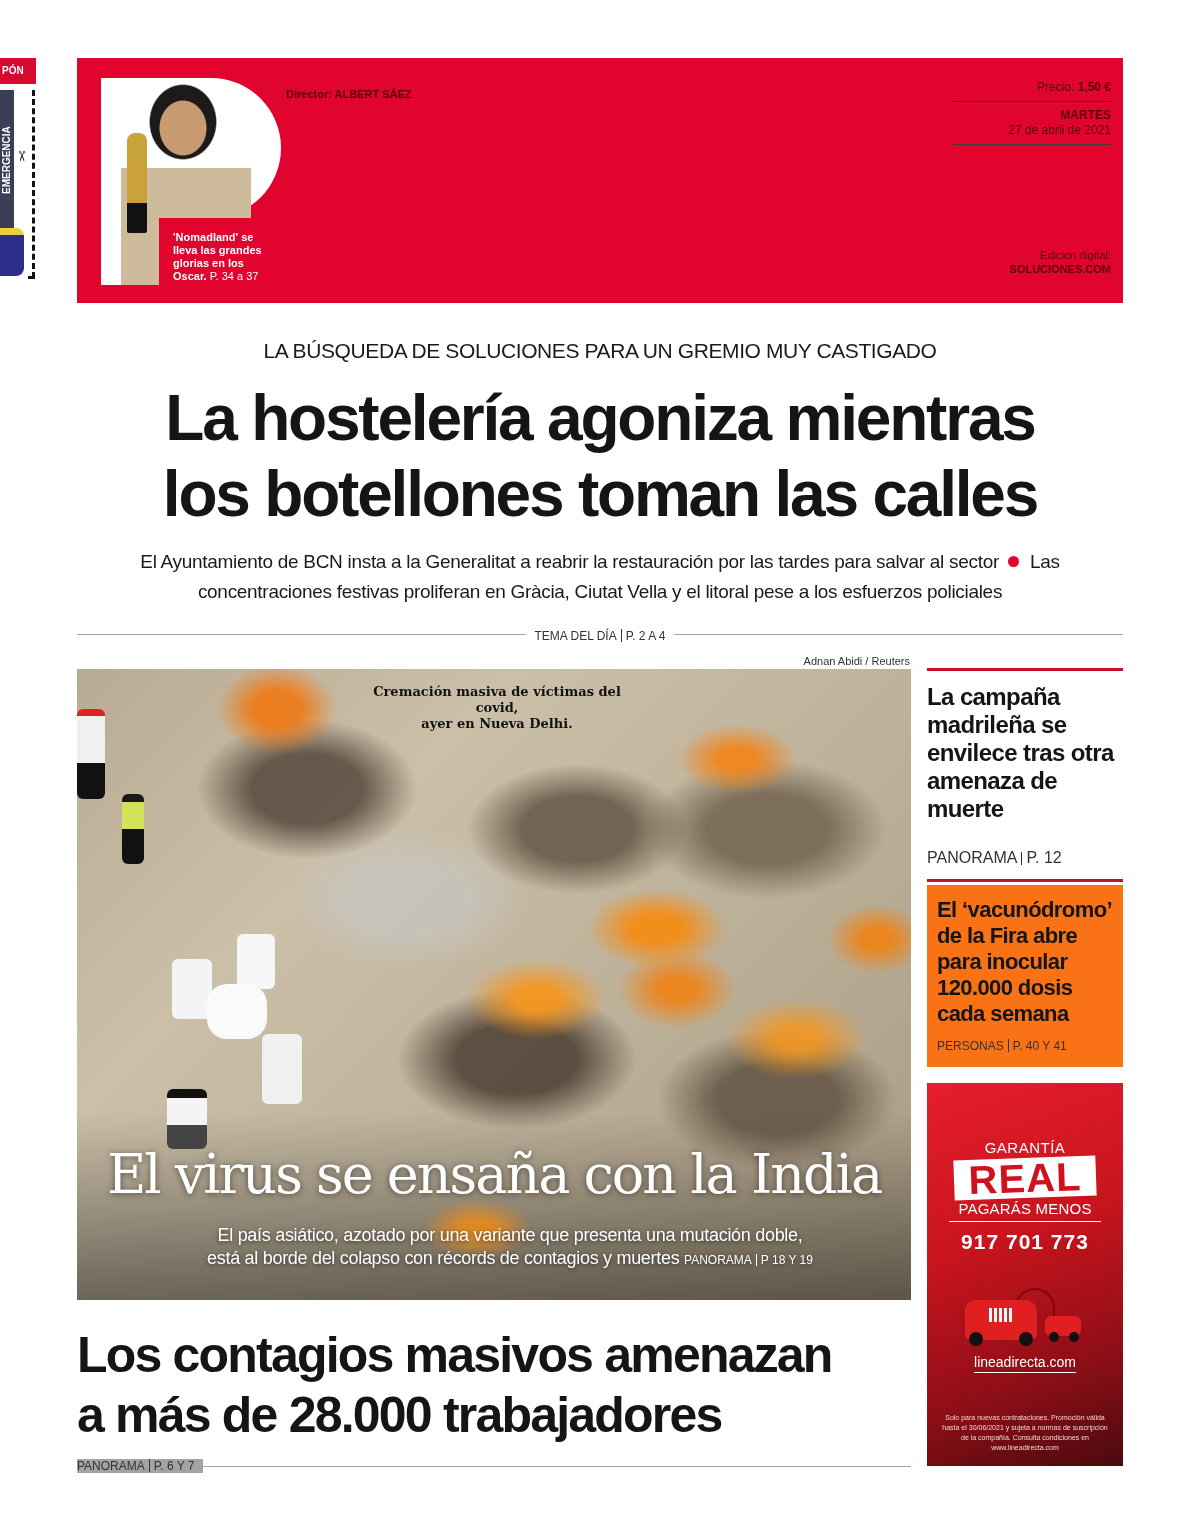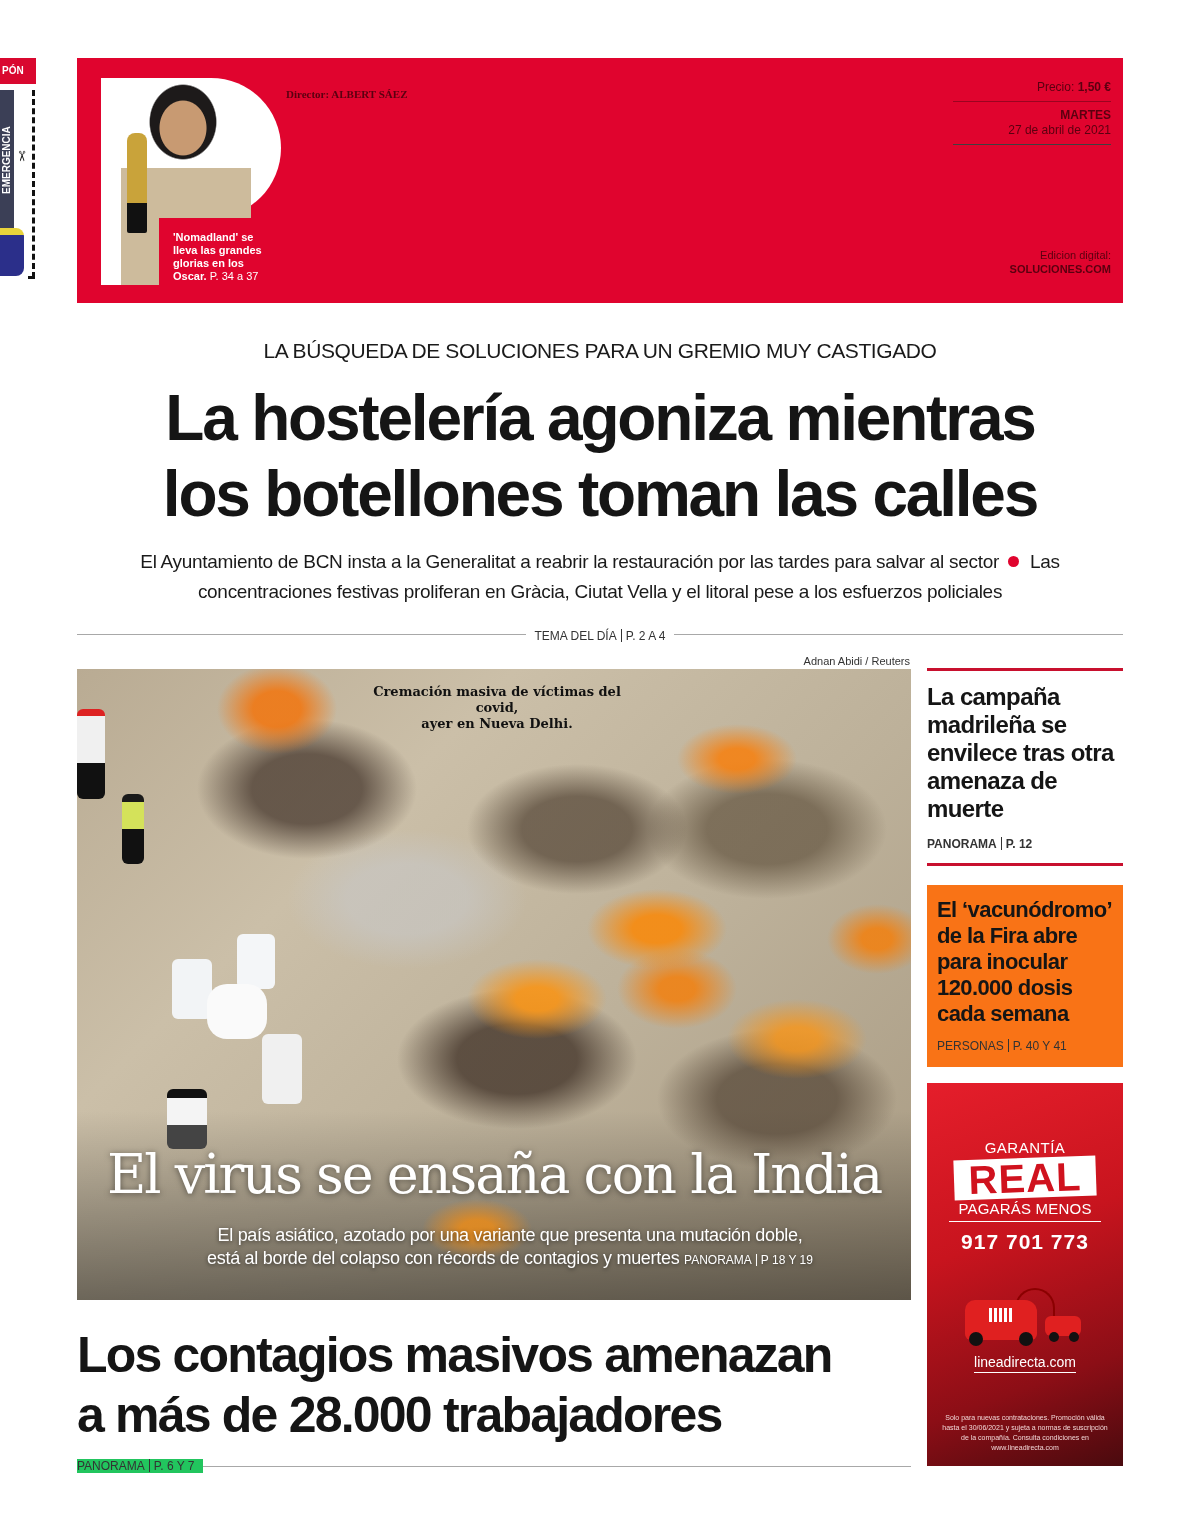--- a/index.html
+++ b/index.html
@@ -29,21 +29,21 @@
     background: radial-gradient(ellipse 24px 28px at 62px 50px, #c89a72 0 96%, transparent 100%),
                 radial-gradient(ellipse 34px 38px at 62px 44px, #1d1a1a 0 96%, transparent 100%),
                 linear-gradient(180deg, transparent 0 90px, #cdbb9c 90px 100%);
     border-radius: 40px 40px 0 0; }
   .oscar { position: absolute; left: 26px; top: 55px; width: 20px; height: 100px;
     background: linear-gradient(180deg, #c9a33a 0 70%, #111 70% 100%); border-radius: 8px 8px 2px 2px; }
   .p-caption { position: absolute; left: 72px; top: 153px; width: 100px; color: #fff; font-size: 11px;
     line-height: 13px; font-weight: bold; }
   .p-caption .pages { font-weight: normal; }
 
-  .director { position: absolute; left: 209px; top: 30px; font-size: 11px; color: #5a0010; font-weight: bold; font-family: Liberation Serif, serif; }
+  .director { position: absolute; left: 209px; top: 30px; font-size: 11px; color: #5a0010; font-weight: bold; }
   .director .lbl { font-weight: bold; }
   .logo { position: absolute; left: 205px; top: 118px; font-size: 106px; line-height: 110px; color: #fff;
     font-family: "DejaVu Sans", sans-serif; letter-spacing: -3px; font-weight: normal; }
 
   .side-info { position: absolute; right: 12px; top: 22px; width: 158px; text-align: right; color: #5a0010; font-size: 12px; }
   .price { padding-bottom: 7px; border-bottom: 1px solid #9b0420; }
   .price b { font-weight: bold; }
   .date { padding: 6px 0 6px; border-bottom: 1px solid #404040; line-height: 15px; }
   .date .day { font-weight: bold; display: block; }
   .digital { position: absolute; right: 12px; top: 190px; text-align: right; color: #5a0010; font-size: 11px; line-height: 14px; }
@@ -89,29 +89,29 @@
   .photo-title { position: absolute; left: 0; width: 834px; top: 476px; text-align: center; font-family: "DejaVu Serif", serif;
     font-size: 54px; line-height: 60px; color: #fff; letter-spacing: -2px; text-shadow: 0 1px 6px rgba(0,0,0,.5); }
   .photo-deck { position: absolute; left: 16px; width: 834px; top: 555px; text-align: center; font-size: 18px; line-height: 23px;
     color: #fff; letter-spacing: -0.3px; text-shadow: 0 1px 4px rgba(0,0,0,.6); }
   .photo-deck .ref { font-size: 12px; letter-spacing: 0; }
   .photo-deck .sep { background: #fff; height: 12px; }
 
   
   .bottom-head { position: absolute; left: 77px; top: 1325px; width: 840px; font-size: 50px; line-height: 60px;
     font-weight: bold; letter-spacing: -1.8px; color: #151515; }
-  .bottom-ref { position: absolute; left: 77px; top: 1459px; font-size: 12px; color: #333; background: #22c55e; padding-right: 8px; }
+  .bottom-ref { position: absolute; left: 77px; top: 1459px; font-size: 12px; color: #333; background: #a3a3a3; padding-right: 8px; }
   .bottom-line { position: absolute; left: 77px; width: 834px; top: 1466px; height: 1px; background: #a8a8a8; }
 
   
   .right-col { position: absolute; left: 927px; width: 196px; }
   .red-rule { height: 3px; background: #c8102e; }
   .side-story1 { top: 668px; }
   .side-story1 h2 { margin-top: 12px; font-size: 24px; line-height: 28px; font-weight: bold; letter-spacing: -0.6px; color: #151515; }
-  .side-story1 .ref { margin-top: 14px; font-size: 12px; color: #333; font-weight: bold; }
+  .side-story1 .ref { margin-top: 26px; font-size: 16px; color: #333; }
   .side-story1 .red-rule.bottom { margin-top: 12px; }
 
   .side-story2 { top: 885px; height: 182px; background: #f97316; padding: 12px 8px 8px 10px; }
   .side-story2 h2 { font-size: 22px; line-height: 26px; font-weight: bold; letter-spacing: -0.6px; color: #151515; }
   .side-story2 .ref { margin-top: 12px; font-size: 12px; color: #333; }
 
   .ad { top: 1083px; height: 383px; background: linear-gradient(160deg, #e51e2b 0%, #c8141e 40%, #8c0e16 75%, #4a0a0e 100%); color: #fff; text-align: center; overflow: hidden; }
   .ad-garantia { margin-top: 56px; font-size: 15px; letter-spacing: 0.5px; }
   .ad-real { margin: 2px auto 0; width: 142px; background: #fff; color: #d0121e; font-weight: bold; font-size: 40px; line-height: 40px; letter-spacing: 1px; transform: rotate(-2deg); }
   .ad-pagaras { margin-top: 2px; font-size: 15px; letter-spacing: 0.2px; }

